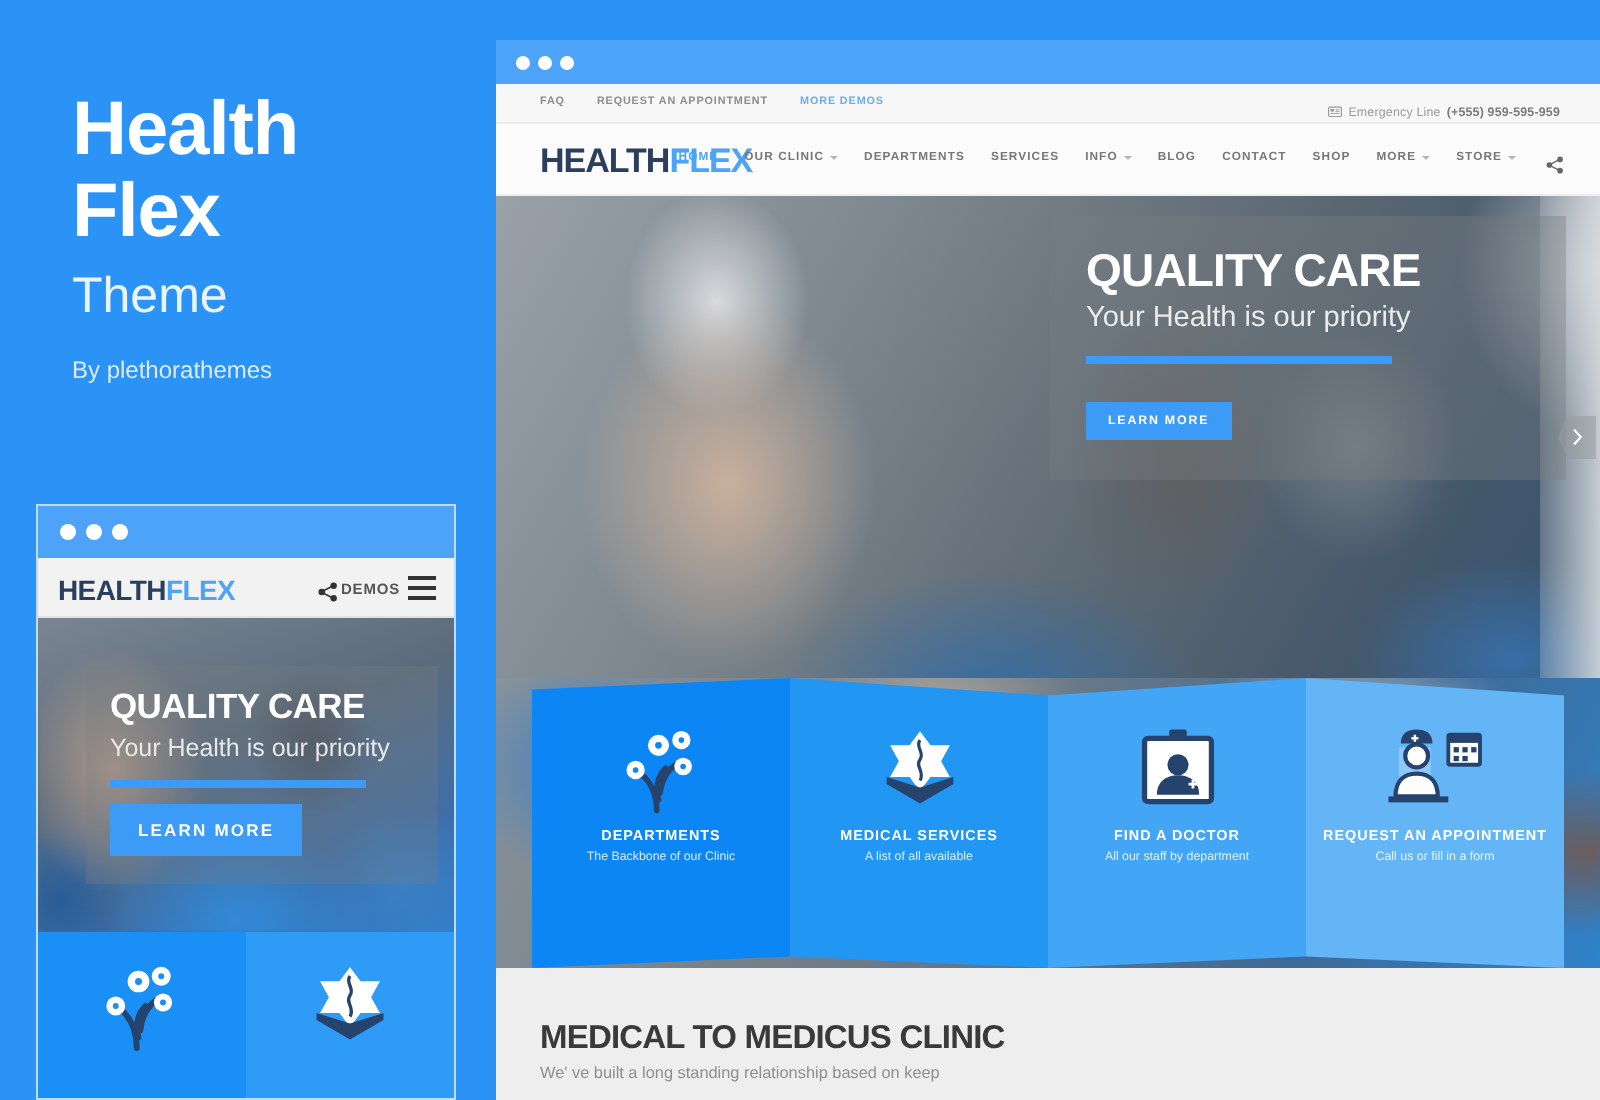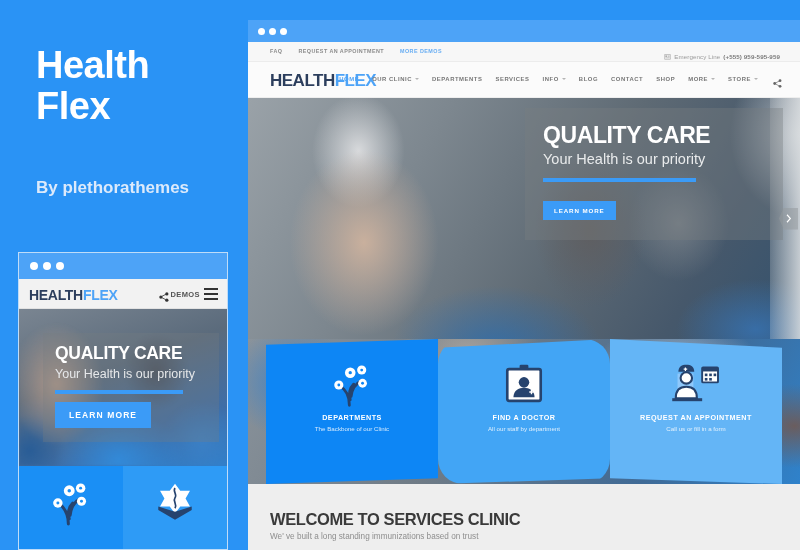--- a/index.html
+++ b/index.html
@@ -20,21 +20,21 @@
     color: #ffffff; font-size: 38px; font-weight: bold;
     line-height: 41px; letter-spacing: -0.5px;
   }
   #promo-sub {
     position: absolute; left: 36px; top: 134px;
     color: #eaf4fe; font-size: 25px; font-weight: normal;
     letter-spacing: 0px;
   }
   #promo-author {
     position: absolute; left: 36px; top: 178px;
-    color: #dceafb; font-size: 17px; font-weight: bold;
+    color: #dceafb; font-size: 12px; font-weight: normal;
   }
 
   
   #mobile-preview {
     position: absolute; left: 18px; top: 252px;
     width: 210px; height: 298px;
     background: #ffffff;
     border: 1px solid #bfdcf8;
     overflow: hidden;
   }
@@ -239,21 +239,21 @@
   }
   #feature-row {
     position:absolute; left: 18px; top: 0; width: 516px; height: 145px;
     display:flex;
   }
   .fbox {
     flex:1; position:relative; color:#fff; text-align:center;
   }
   .fbox.f1 { background:#0d86f5; clip-path: polygon(0 4%, 100% 0, 100% 96%, 0 100%); }
   .fbox.f2 { background:#2196f3; clip-path: polygon(0 0, 100% 6%, 100% 100%, 0 96%); }
-  .fbox.f3 { background:#42a5f5; clip-path: polygon(0 6%, 100% 0, 100% 96%, 0 100%); border-radius: 25px; }
+  .fbox.f3 { background:#42a5f5; clip-path: polygon(0 6%, 100% 0, 100% 96%, 0 100%); }
   .fbox.f4 { background:#64b5f6; clip-path: polygon(0 0, 100% 6%, 100% 100%, 0 96%); }
   .fbox .ficon {
     margin: 24px auto 0 auto; height: 44px;
     display:flex; align-items:center; justify-content:center;
   }
   .fbox .ftitle {
     font-size: 7.2px; font-weight: bold; letter-spacing: 0.5px; margin-top: 6px;
   }
   .fbox .fsub {
     font-size: 6.2px; color: rgba(255,255,255,0.82); margin-top: 3px;
@@ -273,20 +273,21 @@
   }
 </style>
 </head>
 <body>
 
 <div id="promo-col">
   <div id="promo-title">
     <div>Health</div>
     <div>Flex</div>
   </div>
+  <div id="promo-sub">Theme</div>
   <div id="promo-author">By plethorathemes</div>
 
   <div id="mobile-preview">
     <div id="mobile-chrome">
       <span class="dot d1"></span>
       <span class="dot d2"></span>
       <span class="dot d3"></span>
     </div>
 
     <div id="mobile-nav">
@@ -464,20 +465,31 @@
                 <circle cx="36" cy="8" r="1.6"></circle>
               <circle cx="10" cy="25" r="1.6"></circle>
                 <circle cx="37" cy="23" r="1.6"></circle>
             </g>
           </svg>
         </div>
         <div class="ftitle">DEPARTMENTS</div>
         <div class="fsub">The Backbone of our Clinic</div>
       </div>
 
+      <div class="fbox f2">
+        <div class="ficon">
+          <svg width="46" height="44" viewBox="0 0 50 50">
+            <path d="M25 3 L31 11 L42 11 L37 20 L42 29 L31 29 L25 37 L19 29 L8 29 L13 20 L8 11 L19 11 Z" fill="#fff"></path>
+            <path d="M25 8 C22 12 28 15 25 19 C22 23 28 26 25 31" stroke="#26436e" stroke-width="1.8" fill="none"></path>
+            <path d="M6 29 L25 35 L44 29 L44 33 L25 44 L6 33 Z" fill="#26436e"></path>
+          </svg>
+        </div>
+        <div class="ftitle">MEDICAL SERVICES</div>
+        <div class="fsub">A list of all available</div>
+      </div>
 
       <div class="fbox f3">
         <div class="ficon">
           <svg width="42" height="44" viewBox="0 0 46 50">
             <rect x="18" y="2" width="10" height="6" rx="1.5" fill="#26436e"></rect>
             <rect x="4" y="7" width="38" height="36" rx="2" fill="#fff" stroke="#26436e" stroke-width="3"></rect>
             <circle cx="23" cy="22" r="6" fill="#26436e"></circle>
             <path d="M11 39 C11 31 17 28 23 28 C29 28 35 31 35 39 Z" fill="#26436e"></path>
             <path d="M29 33h5M31.5 30.5v5" stroke="#fff" stroke-width="1.6"></path>
           </svg>
@@ -507,17 +519,17 @@
           </svg>
         </div>
         <div class="ftitle">REQUEST AN APPOINTMENT</div>
         <div class="fsub">Call us or fill in a form</div>
       </div>
 
     </div>
   </div>
 
   <div id="welcome">
-    <div id="welcome-title">WELCOME TO SERVICES CLINIC</div>
-    <div id="welcome-sub">We' ve built a long standing immunizations based on trust</div>
+    <div id="welcome-title">MEDICAL TO MEDICUS CLINIC</div>
+    <div id="welcome-sub">We' ve built a long standing relationship based on keep</div>
   </div>
 
 </div>
 
 </body></html>

